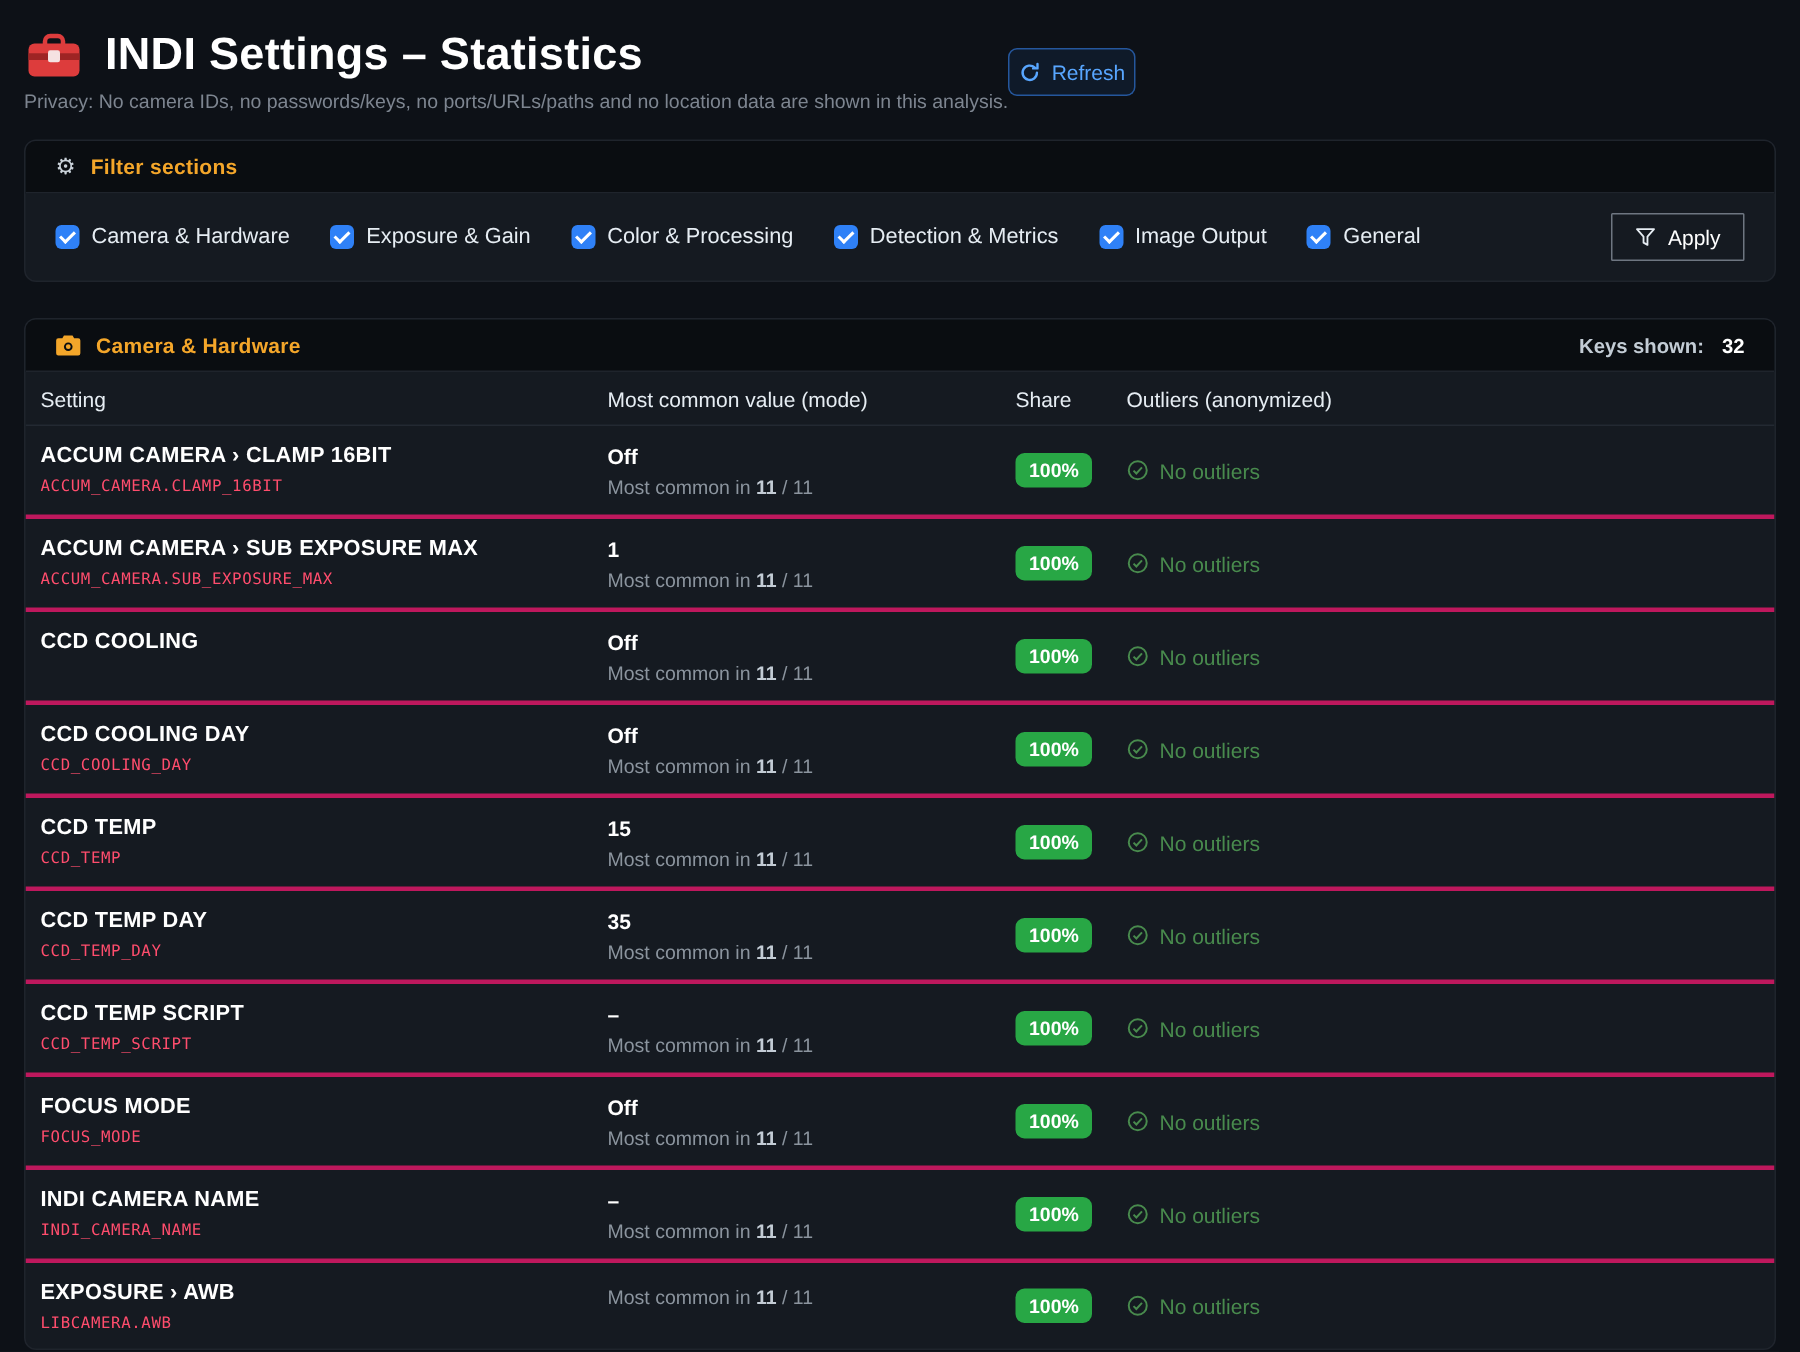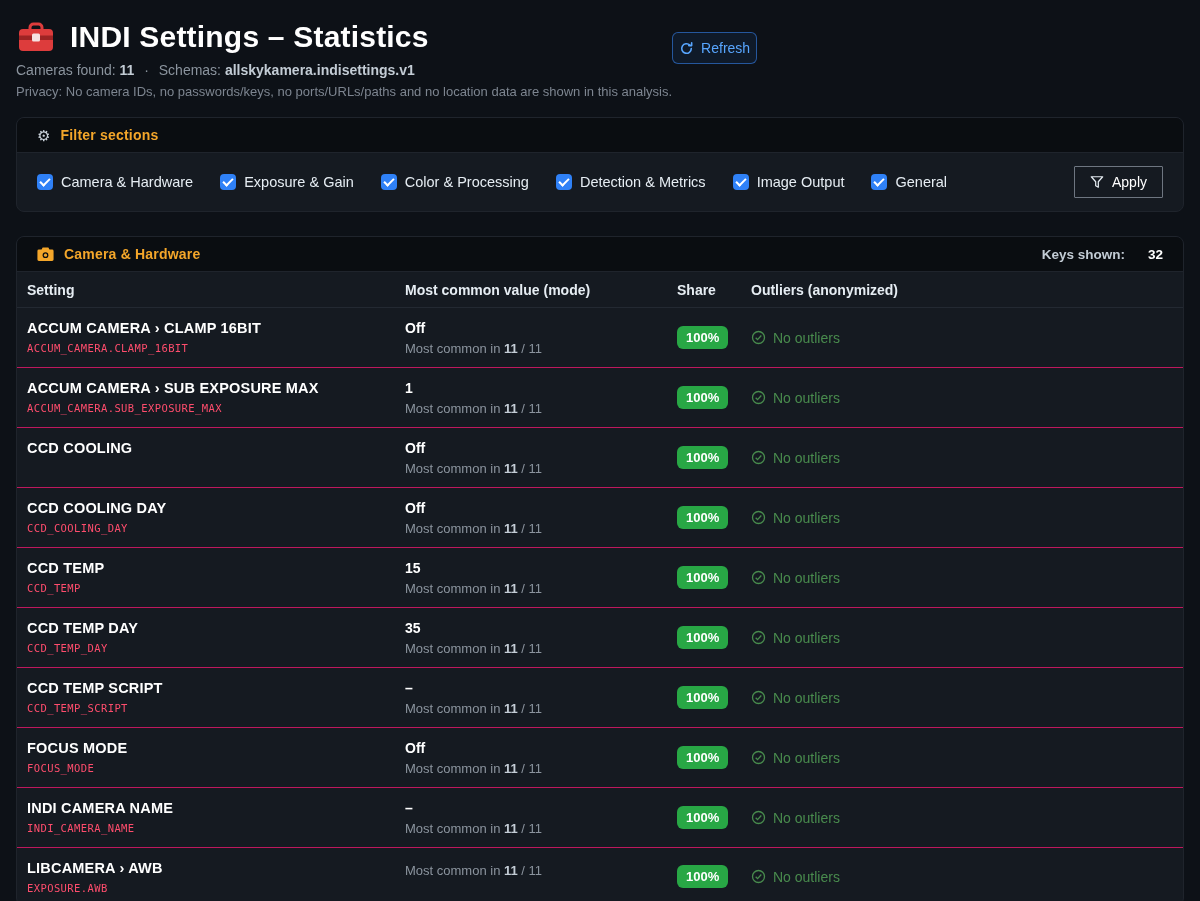--- a/index.html
+++ b/index.html
@@ -43,21 +43,21 @@
     overflow: hidden;
     margin-bottom: 24px;
   }
   .panel-header {
     background: #0a0d11;
     padding: 9px 20px;
     display: flex; align-items: center; gap: 10px;
     border-bottom: 1px solid #1f242c;
   }
   .panel-title { color: #f4a62a; font-weight: 700; font-size: 14px; letter-spacing: 0.2px; }
-  .panel-header .right { margin-left: auto; display: flex; align-items: center; gap: 23px; }
+  .panel-header .right { margin-left: auto; display: flex; align-items: center; gap: 12px; }
   .keys-label { color: #c3ccd5; font-weight: 700; font-size: 13.5px; }
   .keys-value { color: #ffffff; font-weight: 700; font-size: 13.5px; }
   .gear { color: #c9d1d9; font-size: 15px; line-height: 1; }
 
   
   .filter-body { display: flex; align-items: center; gap: 27px; padding: 13px 20px; }
   .filter-option { display: inline-flex; align-items: center; gap: 8px; cursor: pointer; font-size: 14.5px; color: #e6edf3; }
   .cb {
     width: 16px; height: 16px; border-radius: 4px; background: #2f81f7;
     display: inline-flex; align-items: center; justify-content: center; flex: 0 0 auto;
@@ -80,22 +80,22 @@
     cursor: pointer;
   }
 
   
   .thead, .trow {
     display: grid;
     grid-template-columns: 378px 272px 74px 1fr;
     padding: 0 10px;
   }
   .thead { padding-top: 10px; padding-bottom: 9px; border-bottom: 1px solid #232932; }
-  .th { font-weight: 700; font-size: 14px; color: #e6edf3; }
-  .trow { border-bottom: 1px solid #be185d; padding-top: 11px; padding-bottom: 11px; }
+  .th { font-weight: 400; font-size: 14px; color: #e6edf3; }
+  .trow { border-bottom: 3px solid #be185d; padding-top: 11px; padding-bottom: 11px; }
   .trow:last-child { border-bottom: none; }
 
   .setting-name { font-weight: 700; font-size: 14.5px; color: #ffffff; letter-spacing: 0.2px; line-height: 18px; }
   .setting-key {
     font-family: "DejaVu Sans Mono", monospace;
     font-size: 10.5px; color: #ff4d6d; letter-spacing: 0.4px;
     margin-top: 5px; line-height: 12px;
   }
   .mode-value { font-weight: 700; font-size: 14px; color: #ffffff; line-height: 18px; }
   .mode-note { margin-top: 4px; color: #8b949e; font-size: 13px; line-height: 15px; }
@@ -118,27 +118,20 @@
   <div class="app-header">
     <div>
       <div class="title-row">
         <svg class="app-icon" viewBox="0 0 40 34">
           <path d="M14 12V7.5A3.5 3.5 0 0 1 17.5 4h5A3.5 3.5 0 0 1 26 7.5V12" fill="none" stroke="#dd3c3c" stroke-width="3"></path>
           <rect x="3" y="9" width="34" height="22" rx="4" fill="#dd3c3c"></rect>
           <rect x="3" y="15.5" width="34" height="4.5" fill="#9e2424"></rect>
           <rect x="16" y="13.5" width="8" height="8" rx="1.5" fill="#f5e2e2"></rect>
         </svg>
         <h1 class="page-title">INDI Settings – Statistics</h1>
-      </div>
-      <div class="meta-line">
-        <span>Cameras found:</span>
-        <strong class="meta-strong">11</strong>
-        <span class="dot">·</span>
-        <span>Schemas:</span>
-        <strong class="meta-strong">allskykamera.indisettings.v1</strong>
       </div>
       <div class="privacy">Privacy: No camera IDs, no passwords/keys, no ports/URLs/paths and no location data are shown in this analysis.</div>
     </div>
     <button class="btn-refresh">
       <svg width="15" height="15" viewBox="0 0 16 16">
         <path d="M13.1 8a5.1 5.1 0 1 1-1.5-3.6" fill="none" stroke="#58a6ff" stroke-width="1.7" stroke-linecap="round"></path>
         <path d="M13.5 1.8v3.1h-3.1" fill="none" stroke="#58a6ff" stroke-width="1.7" stroke-linecap="round" stroke-linejoin="round"></path>
       </svg>
       <span>Refresh</span>
     </button>
@@ -388,22 +381,22 @@
         <svg class="ok-icon" viewBox="0 0 16 16">
             <circle cx="8" cy="8" r="6.4" fill="none" stroke="currentColor" stroke-width="1.4"></circle>
             <path d="M5 8.3l2 2 4-4.4" fill="none" stroke="currentColor" stroke-width="1.4"></path>
           </svg>
         <span>No outliers</span>
       </div>
     </div>
 
     <div class="trow">
       <div>
-        <div class="setting-name">LIBCAMERA › AWB</div>
-        <div class="setting-key">EXPOSURE.AWB</div>
+        <div class="setting-name">EXPOSURE › AWB</div>
+        <div class="setting-key">LIBCAMERA.AWB</div>
       </div>
       <div>
         <div class="mode-note"><span>Most common in </span><strong>11</strong><span> / 11</span></div>
       </div>
       <div class="cell-share">
         <span class="badge">100%</span>
       </div>
       <div class="cell-outliers">
         <svg class="ok-icon" viewBox="0 0 16 16">
             <circle cx="8" cy="8" r="6.4" fill="none" stroke="currentColor" stroke-width="1.4"></circle>

